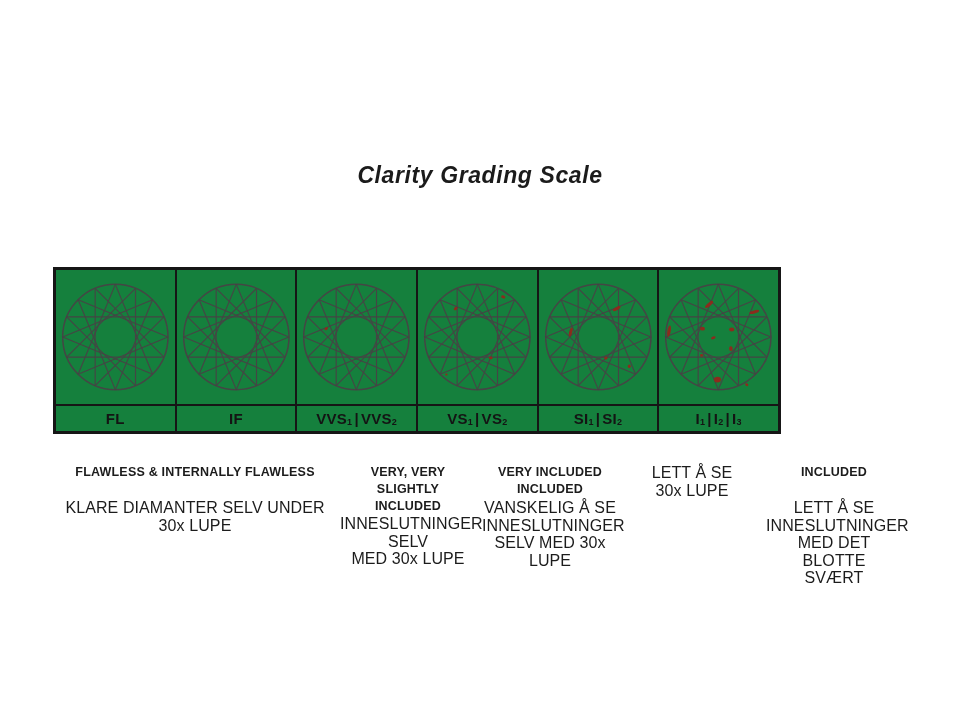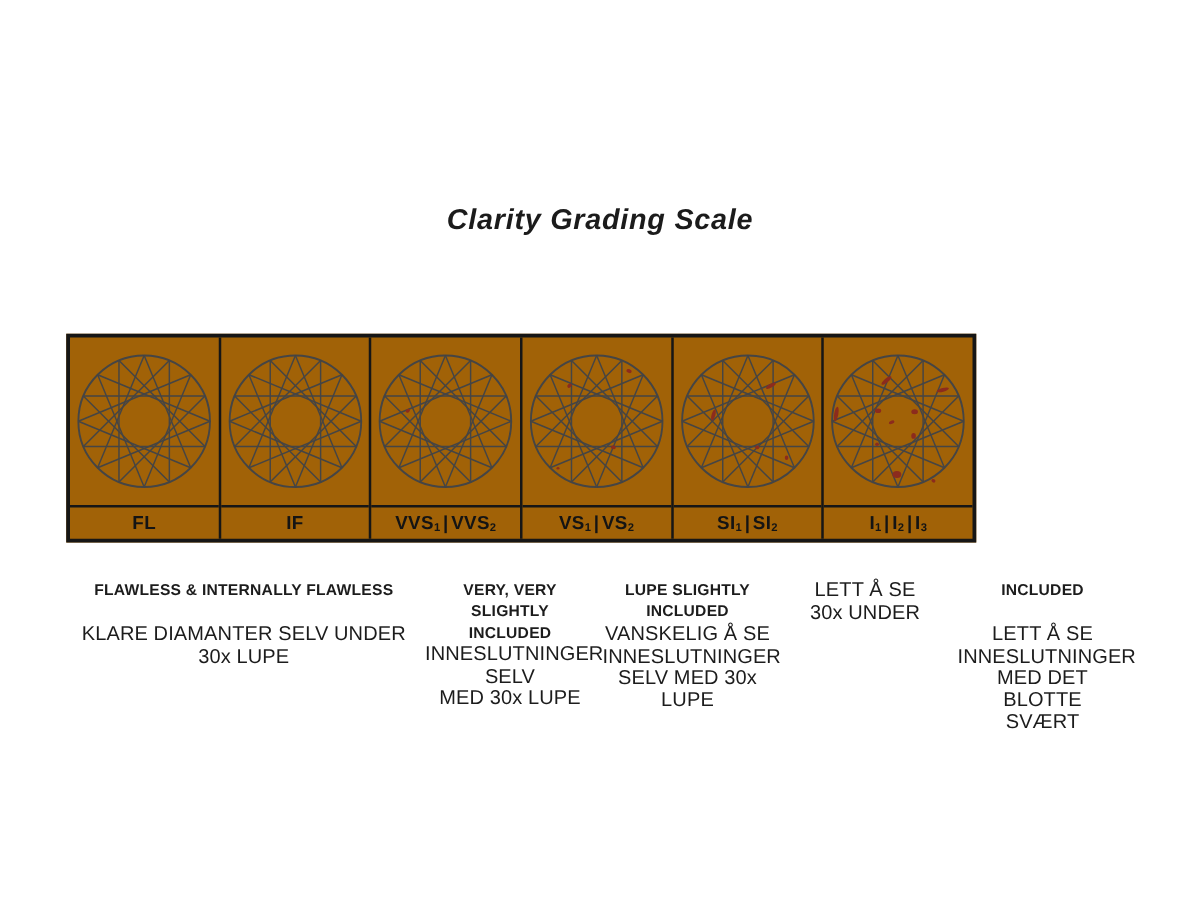--- a/index.html
+++ b/index.html
@@ -12,21 +12,21 @@
   .title {
     position:absolute; top:162px; left:0; width:960px;
     text-align:center;
     font-size:23px; font-weight:bold; font-style:italic;
     letter-spacing:0.6px; color:#1b1b1b;
   }
   .clarity-table {
     position:absolute; left:53px; top:267px; width:728px;
     display:flex;
     border:3px solid #161616;
-    background:#a16207;
+    background:#15803d;
     box-sizing:border-box;
   }
   .cell { flex:1 1 0; border-right:2px solid #161616; min-width:0; }
   .cell:last-child { border-right:none; }
   .diagram {
     height:134px; border-bottom:2px solid #161616;
     display:flex; align-items:center; justify-content:center;
   }
   .diagram svg { width:100%; height:100%; display:block; }
   .grade-label {
@@ -272,33 +272,33 @@
         <div>VERY, VERY SLIGHTLY</div>
         <div>INCLUDED</div>
       </div>
       <div class="body">
         <div>INNESLUTNINGER SELV</div>
         <div>MED 30x LUPE</div>
       </div>
     </div>
     <div class="desc" style="width: 142px;">
       <div class="head">
-        <div>LUPE SLIGHTLY</div>
+        <div>VERY INCLUDED</div>
         <div>INCLUDED</div>
       </div>
       <div class="body">
         <div>VANSKELIG Å SE</div>
         <div>INNESLUTNINGER</div>
         <div>SELV MED 30x LUPE</div>
       </div>
     </div>
     <div class="desc" style="width: 142px;">
       <div class="body">
         <div>LETT Å SE</div>
-        <div>30x UNDER</div>
+        <div>30x LUPE</div>
       </div>
     </div>
     <div class="desc" style="width: 142px;">
       <div class="head">
         <div>INCLUDED</div>
       </div>
       <div class="body">
         <div>LETT Å SE</div>
         <div>INNESLUTNINGER</div>
         <div>MED DET BLOTTE</div>

